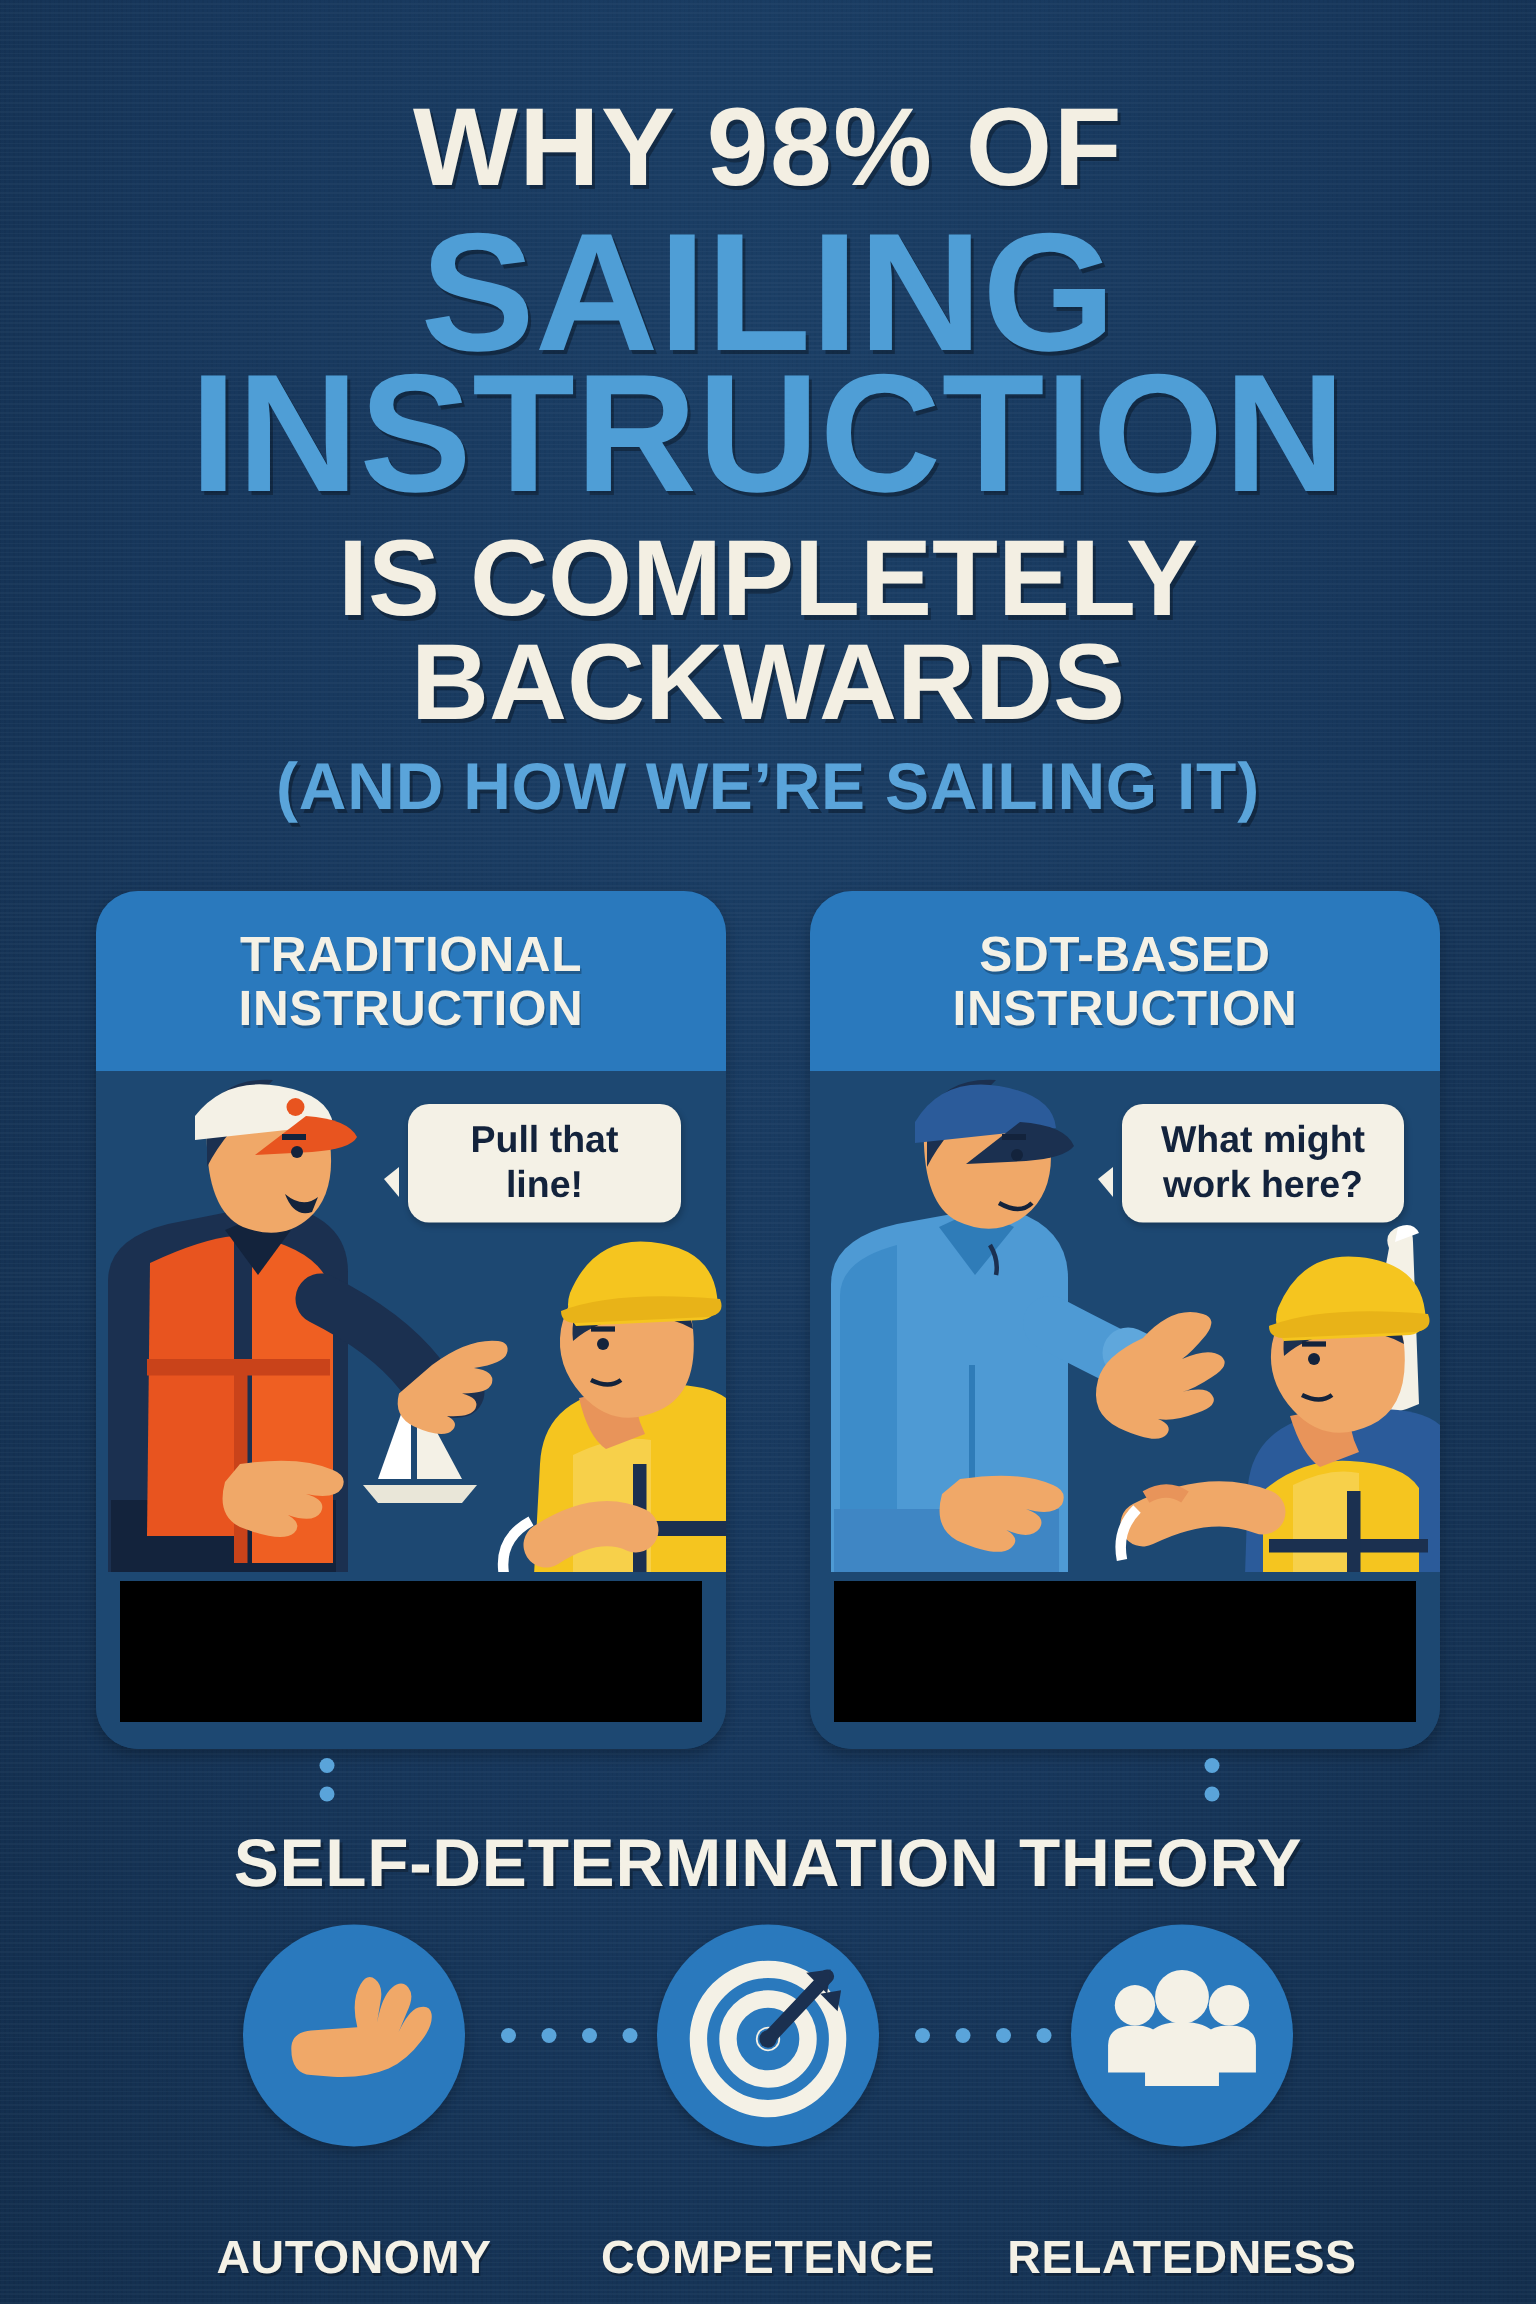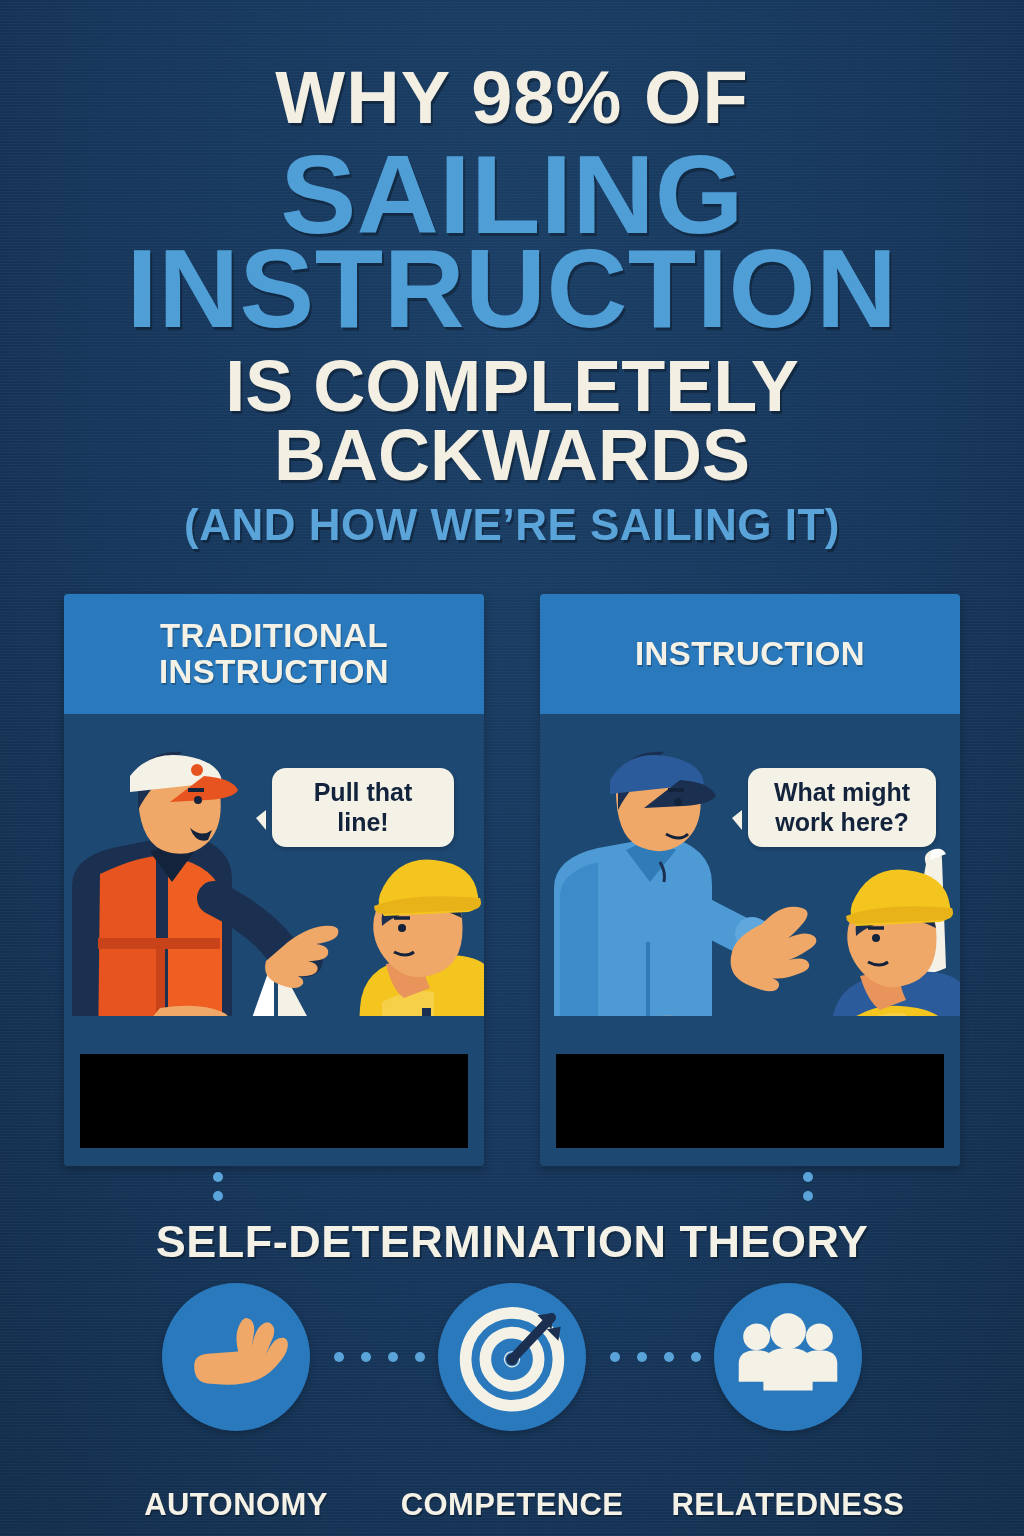--- a/index.html
+++ b/index.html
@@ -34,25 +34,24 @@
   .t-big2  { font-size:112px; color:#4f9ed6; margin-top:-14px; }
   .t-sub   { font-size:72px; color:#f3efe3; margin-top:10px; letter-spacing:0px; }
   .t-paren { font-size:44px; color:#5aa4da; margin-top:14px; letter-spacing:.5px; }
 
   
   .cards { position:absolute; top:594px; left:64px; width:896px; height:572px;
            display:flex; justify-content:space-between; }
   .card {
     width:420px; height:572px;
     background:#1d4872;
-    border-radius:4px;
+    border-radius:28px;
     overflow:hidden;
     display:flex; flex-direction:column;
     box-shadow:0 4px 10px rgba(0,0,0,.25);
-    gap:32px;
   }
   .card-head {
     background:#2a79bd; height:120px;
     display:flex; align-items:center; justify-content:center;
     text-align:center;
   }
   .card-head span {
     display:block; color:#f4f1e6; font-weight:bold;
     font-size:33px; line-height:1.08; letter-spacing:.4px;
     text-shadow:1px 2px 0 rgba(0,0,0,.25);
@@ -199,20 +198,21 @@
       </div>
 
       <div class="redact-wrap">
         <div class="redact"></div>
       </div>
     </div>
 
     <div class="card">
       <div class="card-head">
         <div>
+          <span>SDT-BASED</span>
           <span>INSTRUCTION</span>
         </div>
       </div>
 
       <div class="scene">
         <svg viewBox="0 0 420 336" width="420" height="336">
           <rect width="420" height="336" fill="#1d4872"></rect>
 
           <g>
             <path d="M386 118 q-4 -10 6 -14 q10 -2 10 10 l4 108 q-22 10 -40 6 q10 -56 20 -110 z" fill="#f4f1e6"></path>

